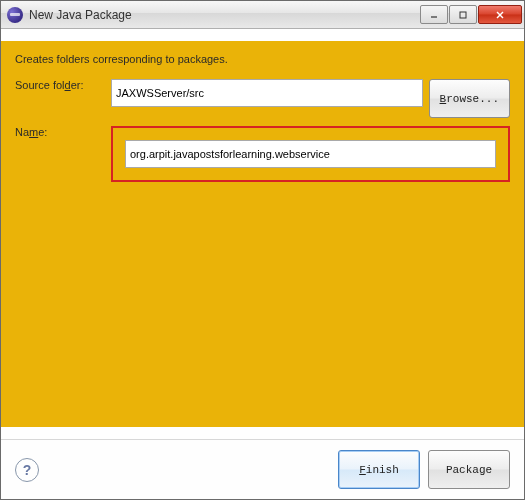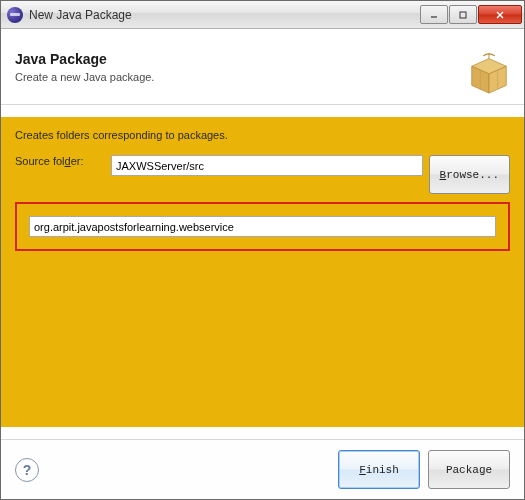--- a/index.html
+++ b/index.html
@@ -110,21 +110,21 @@
     gap: 6px;
   }
   .form-row label {
     width: 90px;
     font-size: 11px;
     color: #2a2a2a;
   }
   .form-row label .mn { text-decoration: underline; }
   .form-row input[type=text] {
     flex: 1;
-    height: 21px;
+    height: 28px;
     border: 1px solid #a9a9a9;
     padding: 2px 4px;
     font-size: 11px;
     font-family: inherit;
     outline: none;
   }
   .highlight-wrap {
     border: 2px solid #d62323;
     padding: 12px;
   }
@@ -193,46 +193,32 @@
       </div>
       <div class="win-btn close">
         <svg viewBox="0 0 10 10">
             <line x1="2" y1="2" x2="8" y2="8" stroke="#fff" stroke-width="1.4"></line>
             <line x1="8" y1="2" x2="2" y2="8" stroke="#fff" stroke-width="1.4"></line>
           </svg>
       </div>
     </div>
   </div>
 
-  <div class="header">
-    <h1>Java Package</h1>
-    <div class="subtitle">Create a new Java package.</div>
-    <svg class="pkg-icon" viewBox="0 0 48 48">
-      <g>
-        <polygon points="6,18 24,10 42,18 24,26" fill="#e9c87a" stroke="#b98e3a" stroke-width="0.8"></polygon>
-        <polygon points="6,18 6,38 24,46 24,26" fill="#d9ac55" stroke="#b98e3a" stroke-width="0.8"></polygon>
-        <polygon points="42,18 42,38 24,46 24,26" fill="#e6bd6a" stroke="#b98e3a" stroke-width="0.8"></polygon>
-        <line x1="24" y1="10" x2="24" y2="4" stroke="#b98e3a" stroke-width="1"></line>
-        <path d="M18 7 Q24 3 30 7" fill="none" stroke="#b98e3a" stroke-width="1.2"></path>
-        <line x1="15" y1="22" x2="15" y2="42" stroke="#c79a47" stroke-width="0.6"></line>
-        <line x1="33" y1="22" x2="33" y2="42" stroke="#c79a47" stroke-width="0.6"></line>
-      </g>
-    </svg>
-  </div>
 
   <div class="body">
     <div class="instr">Creates folders corresponding to packages.</div>
 
     <div class="form-row">
       <label>Source fol<span class="mn">d</span>er:</label>
       <input type="text" value="JAXWSServer/src" style="">
       <button class="btn"><span class="mn">B</span>rowse...</button>
     </div>
 
     <div class="form-row">
+      <label>Na<span class="mn">m</span>e:</label>
       <div class="highlight-wrap" style="flex:1; display:flex;">
         <input type="text" style="flex: 1 1 0%; border: 1px solid rgb(169, 169, 169);" value="org.arpit.javapostsforlearning.webservice">
       </div>
     </div>
   </div>
 
   <div class="footer">
     <div class="help">?</div>
     <div class="actions">
       <button class="btn default"><span class="mn">F</span>inish</button>

